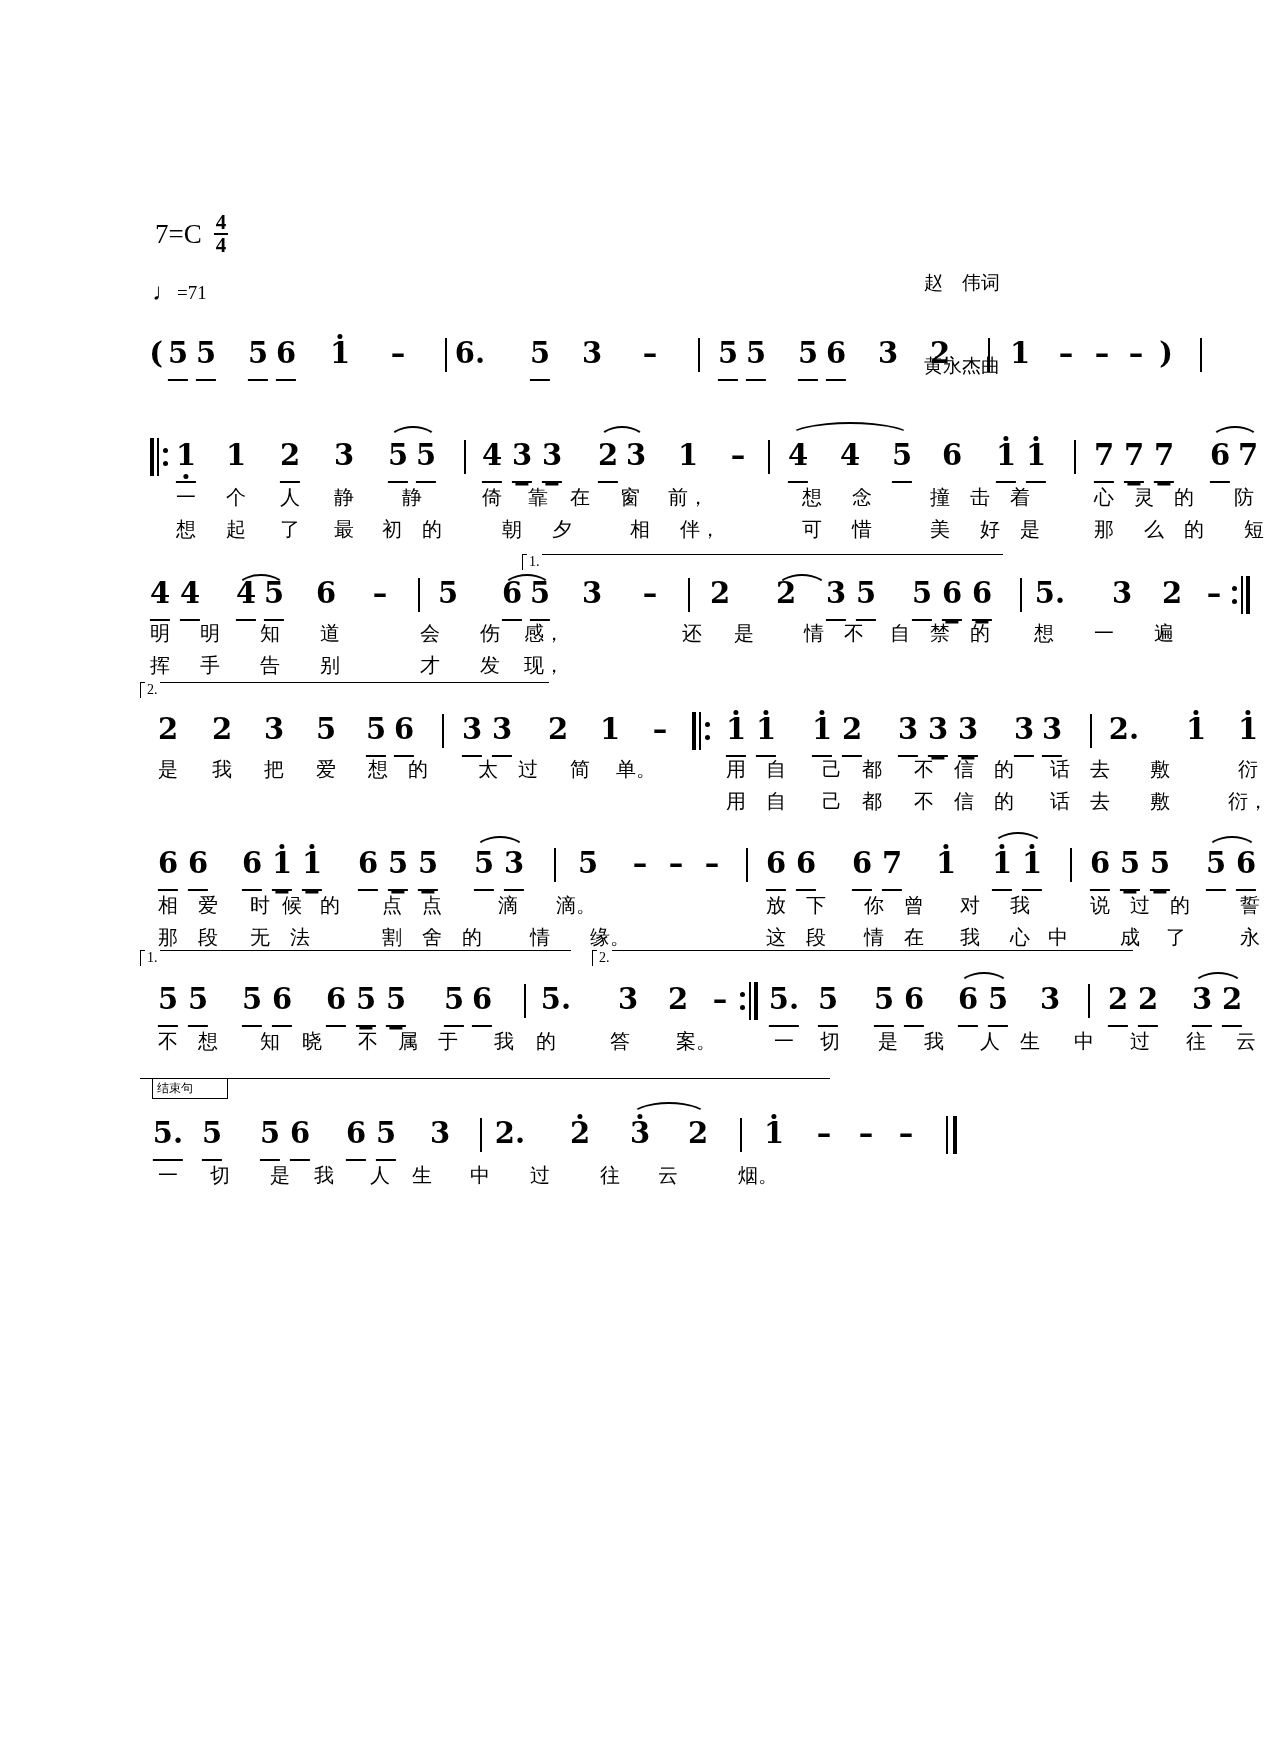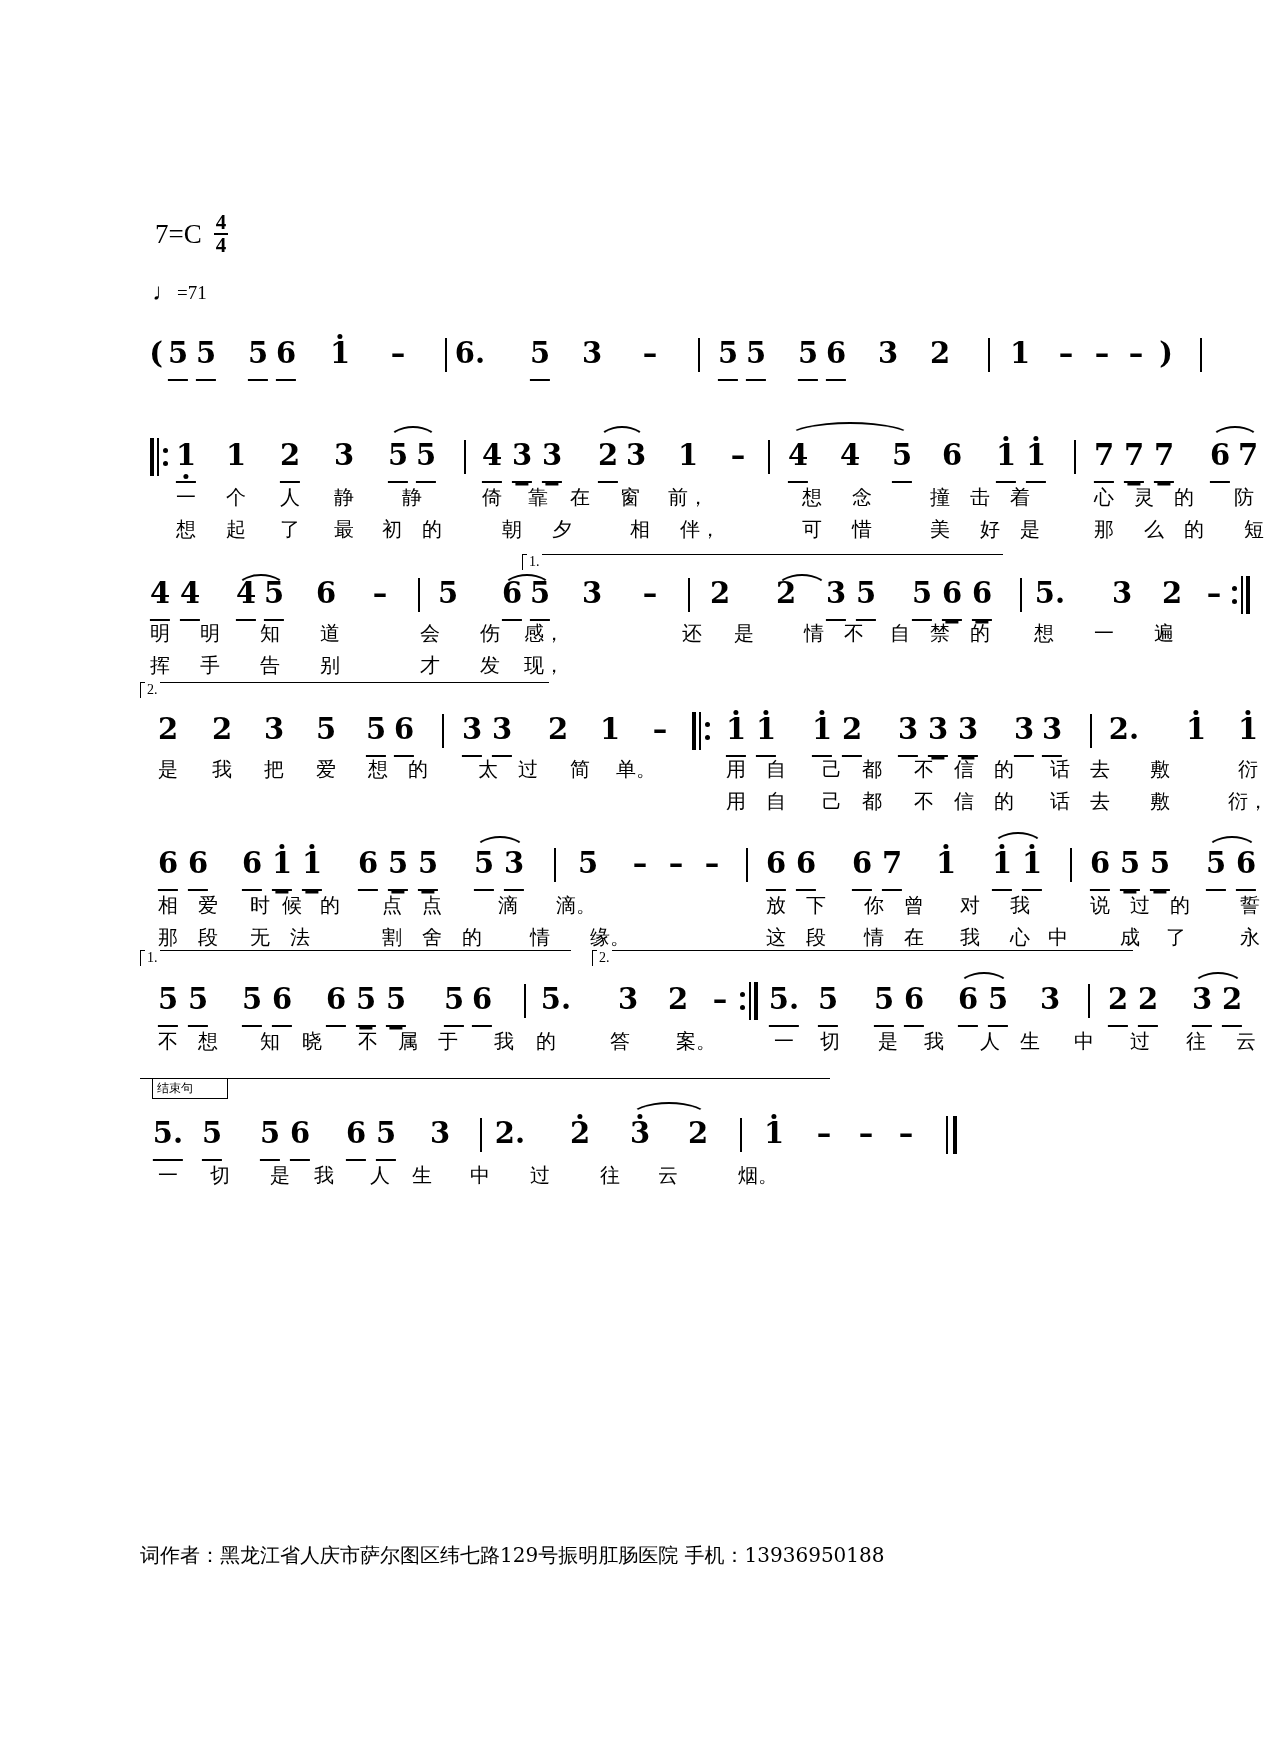--- a/index.html
+++ b/index.html
@@ -166,20 +166,24 @@
 
 
   <div class="keysig">
     <span>7=C</span>
     <span class="frac">
       <span class="num">4</span>
       <span class="den">4</span>
     </span>
   </div>
 
+  <div class="credits">
+    <div>赵　伟词</div>
+    <div>黄永杰曲</div>
+  </div>
 
   <div class="tempo">
     <span class="qnote">♩</span>
     <span>=71</span>
   </div>
 
   <div id="music">
       <div class="system" style="top: 330px; width: 1000px; height: 56px;">
         <div class="noterow" style="position: absolute; top: 0px; left: 0px; width: 1000px;">
           <span class="n " style="left: 16px;">(</span>
@@ -619,16 +623,15 @@
           <span class="ly" style="left: 340px;">中</span>
           <span class="ly" style="left: 400px;">过</span>
           <span class="ly" style="left: 470px;">往</span>
           <span class="ly" style="left: 528px;">云</span>
           <span class="ly" style="left: 618px;">烟。</span>
         </div>
       </div>
     </div>
 
   <div class="footer">
-    <div>词作者：黑龙江省人庆市萨尔图区纬七路129号振明肛肠医院 手机：13936950188</div>
   </div>
 
 </div>
 
 </body></html>

